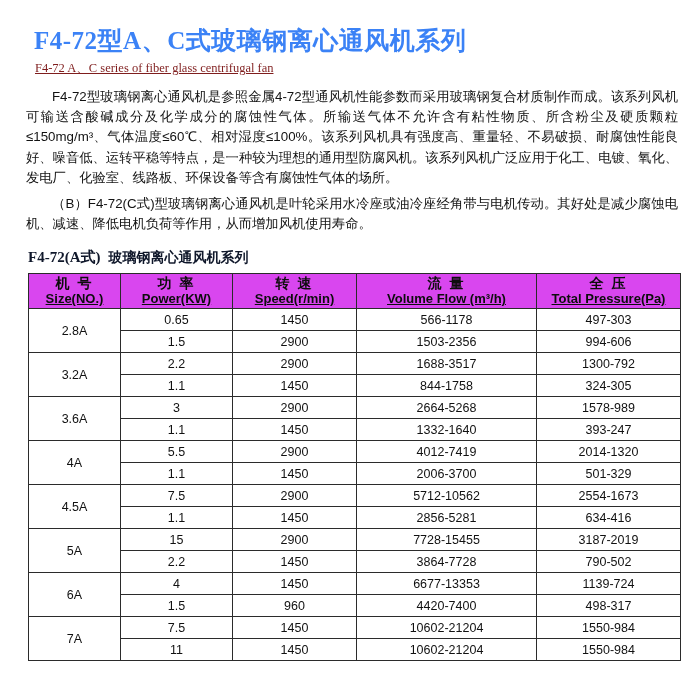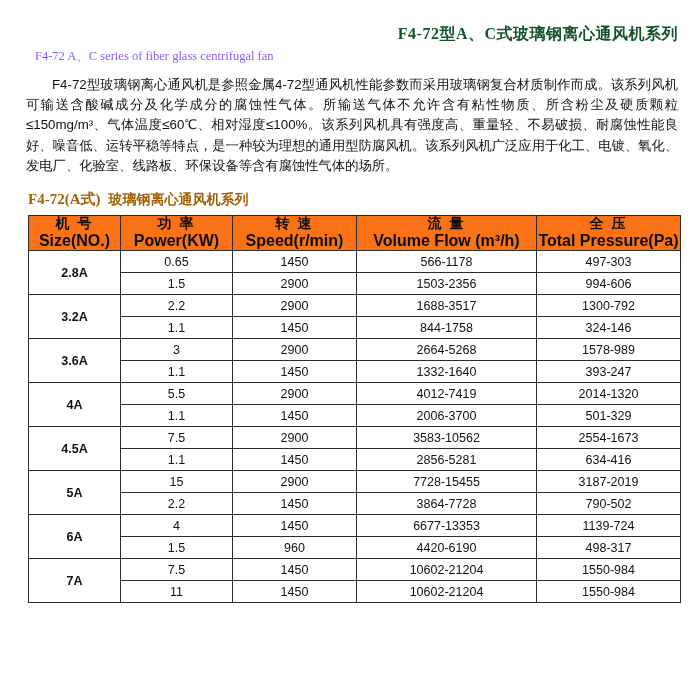--- a/index.html
+++ b/index.html
@@ -14,50 +14,50 @@
     color: #111111;
     position: relative;
     overflow: hidden;
   }
   .page {
     padding: 18px 22px 0 26px;
     box-sizing: border-box;
     width: 700px;
   }
   .title-cn {
-    font-size: 16px;
-    font-weight: bold;
-    color: #14532d;
+    font-size: 25px;
+    font-weight: bold;
+    color: #3b82f6;
     letter-spacing: 0.5px;
     margin: 6px 0 3px 8px;
     font-family: "Liberation Serif", serif;
-    text-align: right;
   }
   .title-en {
     font-size: 12.5px;
-    color: #8b5cf6;
+    color: #7f1d1d;
     margin: 0 0 10px 9px;
     font-family: "Liberation Serif", serif;
+    text-decoration: underline;
   }
   .para {
     font-size: 13.3px;
     line-height: 1.52;
     text-align: justify;
     color: #121212;
     margin: 6px 0 1px 0;
     text-indent: 0;
   }
   .para.indent {
     text-indent: 26px;
   }
   .section-head {
     margin: 14px 0 6px 2px;
     font-size: 15px;
     font-weight: bold;
-    color: #a16207;
+    color: #0f172a;
     font-family: "Liberation Serif", serif;
   }
   .section-head .sub {
     font-size: 14px;
     margin-left: 8px;
   }
   table.spec {
     border-collapse: collapse;
     width: 652px;
     margin-left: 2px;
@@ -66,56 +66,58 @@
   table.spec th, table.spec td {
     border: 1px solid #2b2b2b;
     text-align: center;
     font-size: 12.5px;
     padding: 0;
     height: 21px;
     background: #ffffff;
   }
   table.spec thead th {
     height: 34px;
-    background: #f97316;
+    background: #d946ef;
     color: #0d0d0d;
     line-height: 1.12;
   }
   .th-main {
     display: block;
     font-size: 14px;
     font-weight: bold;
     letter-spacing: 2px;
   }
   .th-sub {
     display: block;
-    font-size: 16px;
-    font-weight: bold;
+    font-size: 13px;
+    font-weight: bold;
+    text-decoration: underline;
   }
   td.size-cell {
     background: #62b8e6;
-    font-weight: bold;
+    font-weight: normal;
     font-size: 14px;
   }
   col.c1 { width: 92px; }
   col.c2 { width: 112px; }
   col.c3 { width: 124px; }
   col.c4 { width: 180px; }
   col.c5 { width: 144px; }
   .row-num { font-size: 12.6px; }
 </style>
 </head>
 <body>
 
 <div class="page">
 
   <h1 class="title-cn">F4-72型A、C式玻璃钢离心通风机系列</h1>
   <div class="title-en">F4-72 A、C series of fiber glass centrifugal fan</div>
 
   <p class="para indent">F4-72型玻璃钢离心通风机是参照金属4-72型通风机性能参数而采用玻璃钢复合材质制作而成。该系列风机可输送含酸碱成分及化学成分的腐蚀性气体。所输送气体不允许含有粘性物质、所含粉尘及硬质颗粒≤150mg/m³、气体温度≤60℃、相对湿度≤100%。该系列风机具有强度高、重量轻、不易破损、耐腐蚀性能良好、噪音低、运转平稳等特点，是一种较为理想的通用型防腐风机。该系列风机广泛应用于化工、电镀、氧化、发电厂、化验室、线路板、环保设备等含有腐蚀性气体的场所。</p>
+  <p class="para indent">（B）F4-72(C式)型玻璃钢离心通风机是叶轮采用水冷座或油冷座经角带与电机传动。其好处是减少腐蚀电机、减速、降低电机负荷等作用，从而增加风机使用寿命。</p>
 
   <div class="section-head">
     <span>F4-72(A式)</span><span class="sub">玻璃钢离心通风机系列</span>
   </div>
 
   <table class="spec">
     <colgroup>
       <col class="c1">
         <col class="c2">
         <col class="c3">
@@ -164,21 +166,21 @@
           <td class="size-cell" rowspan="2">3.2A</td>
           <td class="row-num">2.2</td>
           <td class="row-num">2900</td>
           <td class="row-num">1688-3517</td>
           <td class="row-num">1300-792</td>
         </tr>
         <tr>
           <td class="row-num">1.1</td>
           <td class="row-num">1450</td>
           <td class="row-num">844-1758</td>
-          <td class="row-num">324-146</td>
+          <td class="row-num">324-305</td>
         </tr>
         <tr>
           <td class="size-cell" rowspan="2">3.6A</td>
           <td class="row-num">3</td>
           <td class="row-num">2900</td>
           <td class="row-num">2664-5268</td>
           <td class="row-num">1578-989</td>
         </tr>
         <tr>
           <td class="row-num">1.1</td>
@@ -196,21 +198,21 @@
         <tr>
           <td class="row-num">1.1</td>
           <td class="row-num">1450</td>
           <td class="row-num">2006-3700</td>
           <td class="row-num">501-329</td>
         </tr>
         <tr>
           <td class="size-cell" rowspan="2">4.5A</td>
           <td class="row-num">7.5</td>
           <td class="row-num">2900</td>
-          <td class="row-num">3583-10562</td>
+          <td class="row-num">5712-10562</td>
           <td class="row-num">2554-1673</td>
         </tr>
         <tr>
           <td class="row-num">1.1</td>
           <td class="row-num">1450</td>
           <td class="row-num">2856-5281</td>
           <td class="row-num">634-416</td>
         </tr>
         <tr>
           <td class="size-cell" rowspan="2">5A</td>
@@ -228,21 +230,21 @@
         <tr>
           <td class="size-cell" rowspan="2">6A</td>
           <td class="row-num">4</td>
           <td class="row-num">1450</td>
           <td class="row-num">6677-13353</td>
           <td class="row-num">1139-724</td>
         </tr>
         <tr>
           <td class="row-num">1.5</td>
           <td class="row-num">960</td>
-          <td class="row-num">4420-6190</td>
+          <td class="row-num">4420-7400</td>
           <td class="row-num">498-317</td>
         </tr>
         <tr>
           <td class="size-cell" rowspan="2">7A</td>
           <td class="row-num">7.5</td>
           <td class="row-num">1450</td>
           <td class="row-num">10602-21204</td>
           <td class="row-num">1550-984</td>
         </tr>
         <tr>

